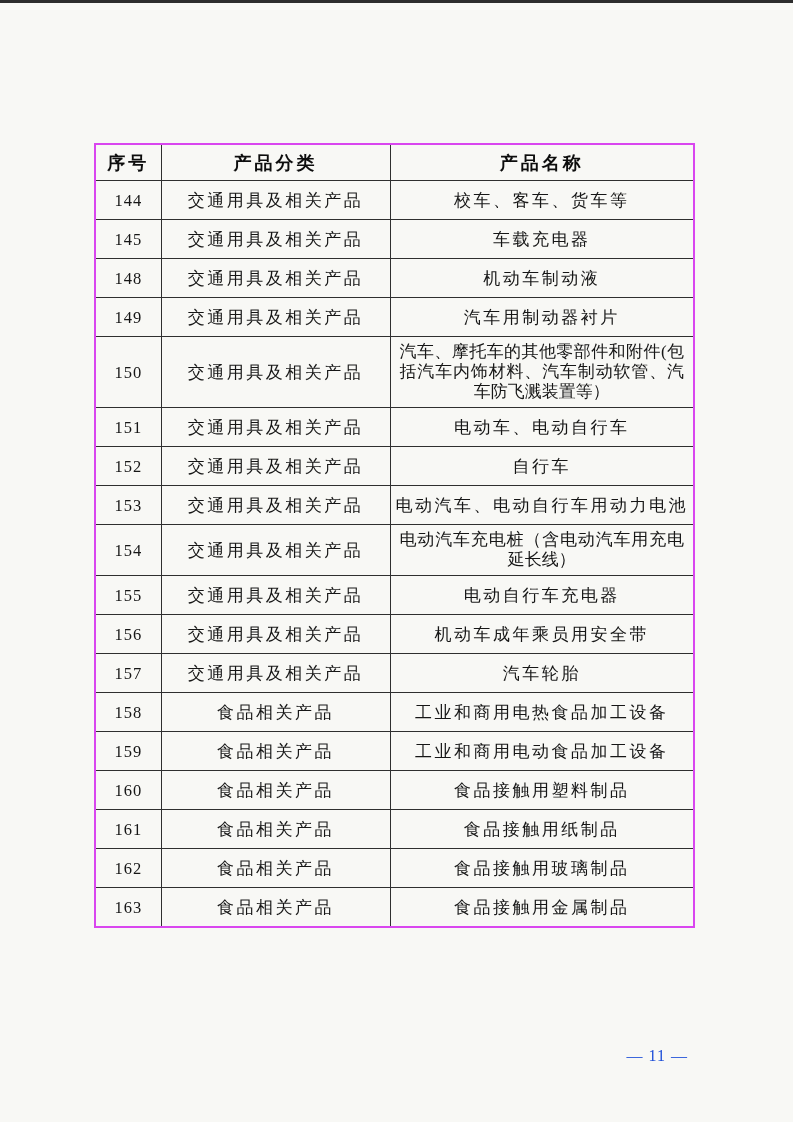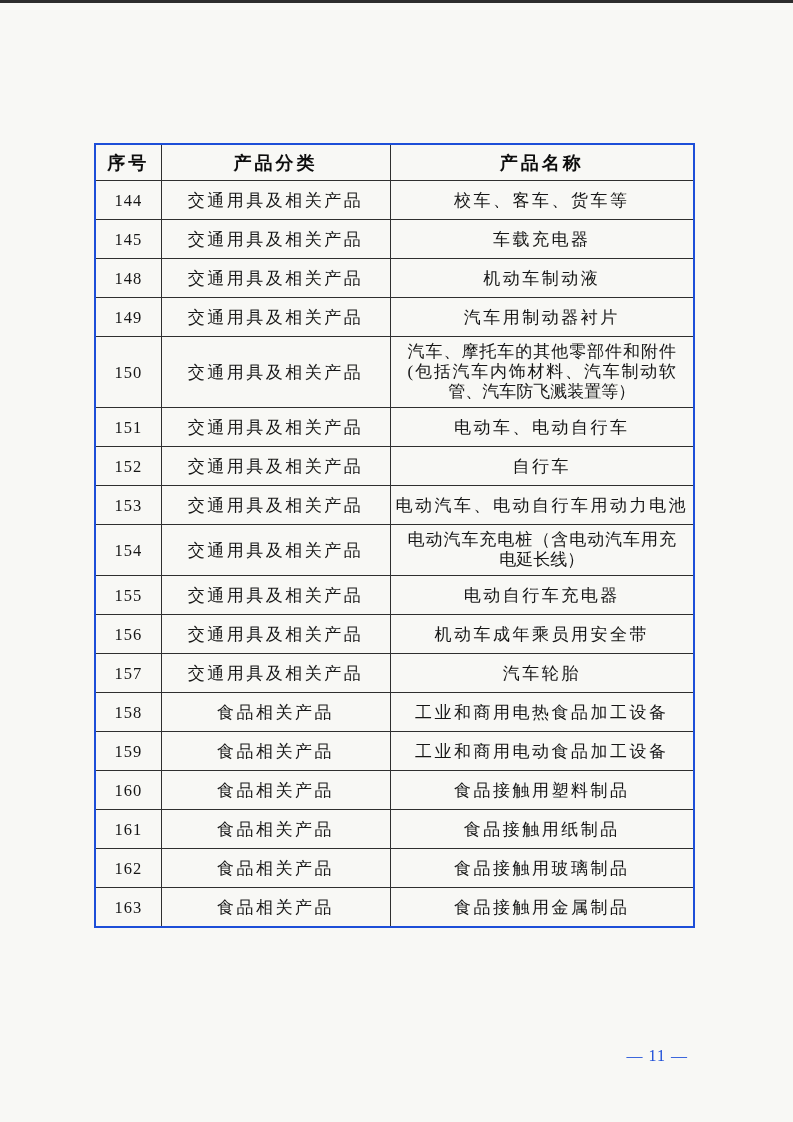--- a/index.html
+++ b/index.html
@@ -17,21 +17,21 @@
     width: 793px; height: 3px;
     background: #2d2d2d;
   }
   table.products {
     position: absolute;
     left: 94px;
     top: 143px;
     width: 599px;
     border-collapse: collapse;
     table-layout: fixed;
-    border: 2px solid #1d4ed8;
+    border: 2px solid #d946ef;
   }
   th, td {
     border: 1px solid #2f2f2f;
     text-align: center;
     vertical-align: middle;
     color: #161616;
     padding: 0 2px;
     overflow: hidden;
   }
   th {
@@ -49,21 +49,21 @@
     letter-spacing: 2.5px;
   }
   td.col-no {
     letter-spacing: 1px;
     font-size: 16.5px;
   }
   td.col-name.long {
     letter-spacing: 0;
     text-align: justify;
     text-align-last: center;
-    padding: 5px 17px;
+    padding: 5px 9px;
     line-height: 20px;
   }
   .page-number {
     position: absolute;
     top: 1047px;
     left: 0;
     width: 688px;
     text-align: right;
     font-size: 16px;
     letter-spacing: 1px;

